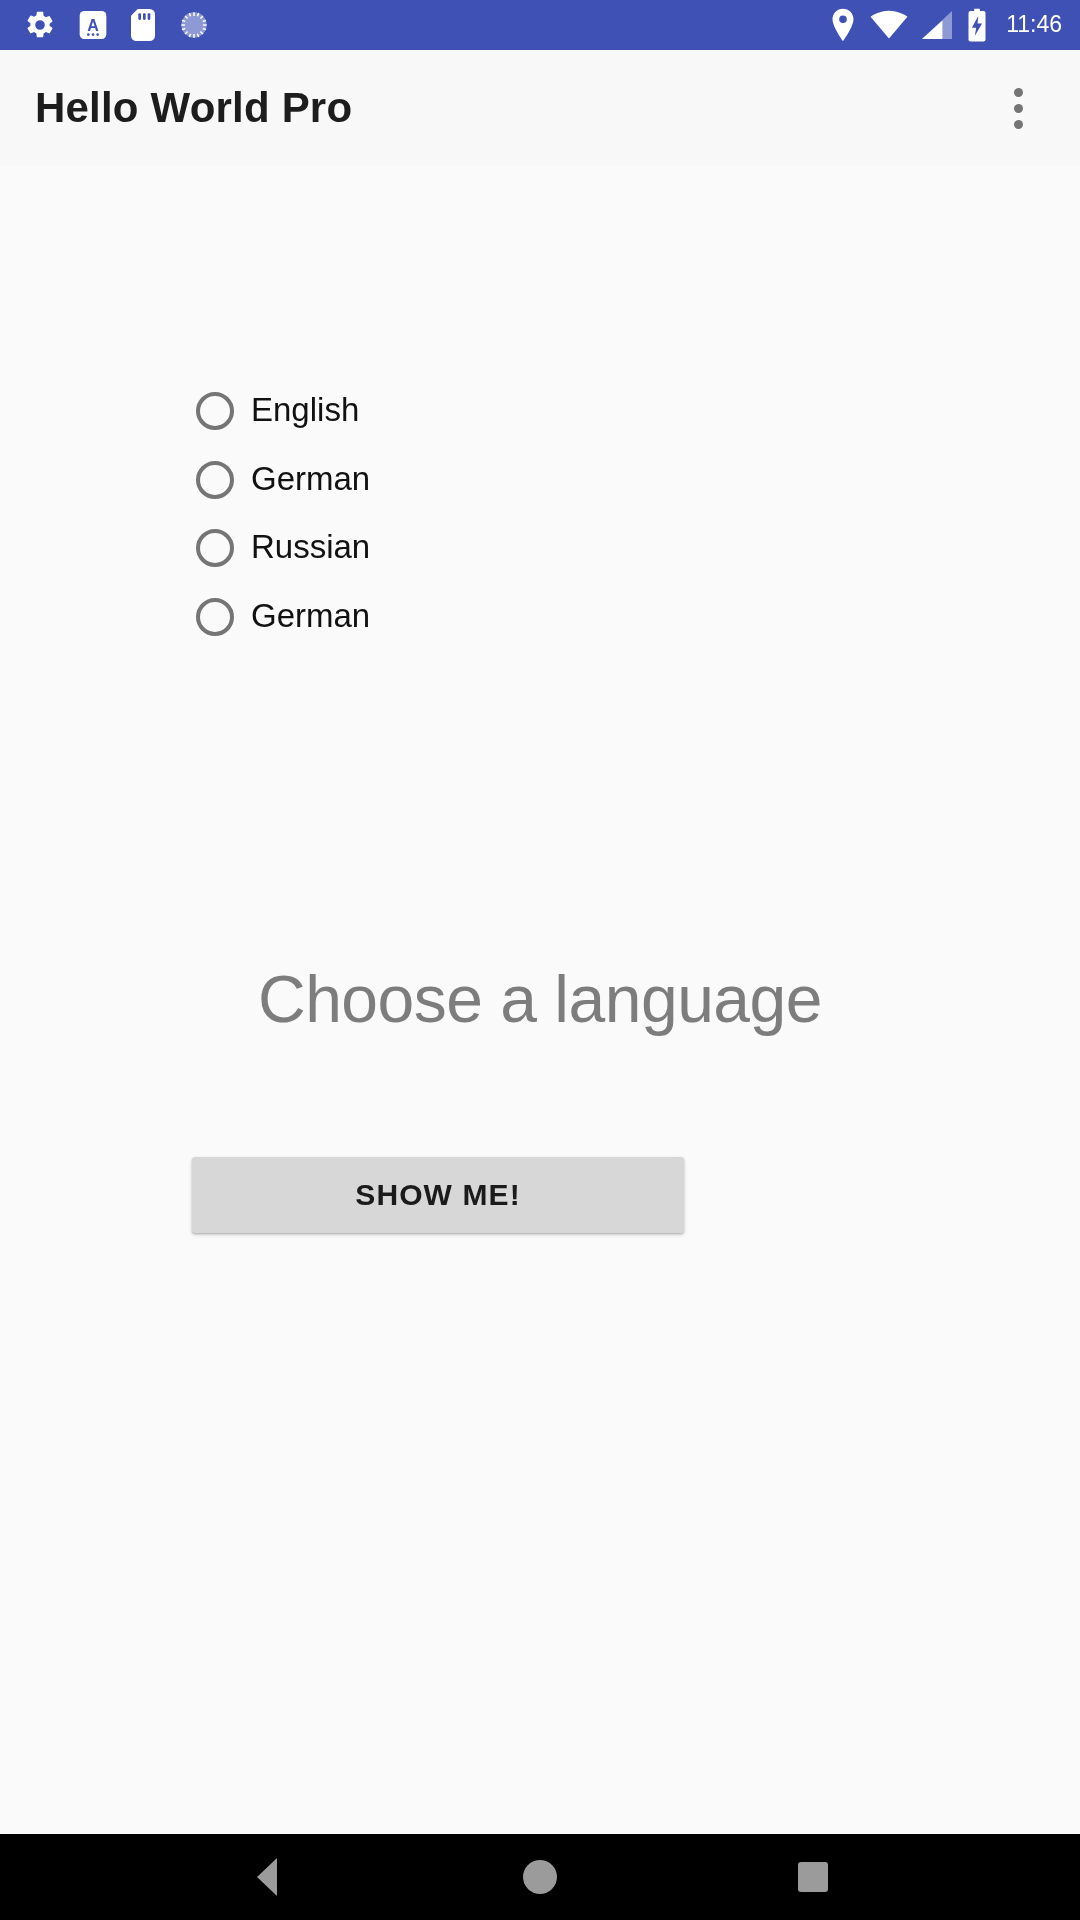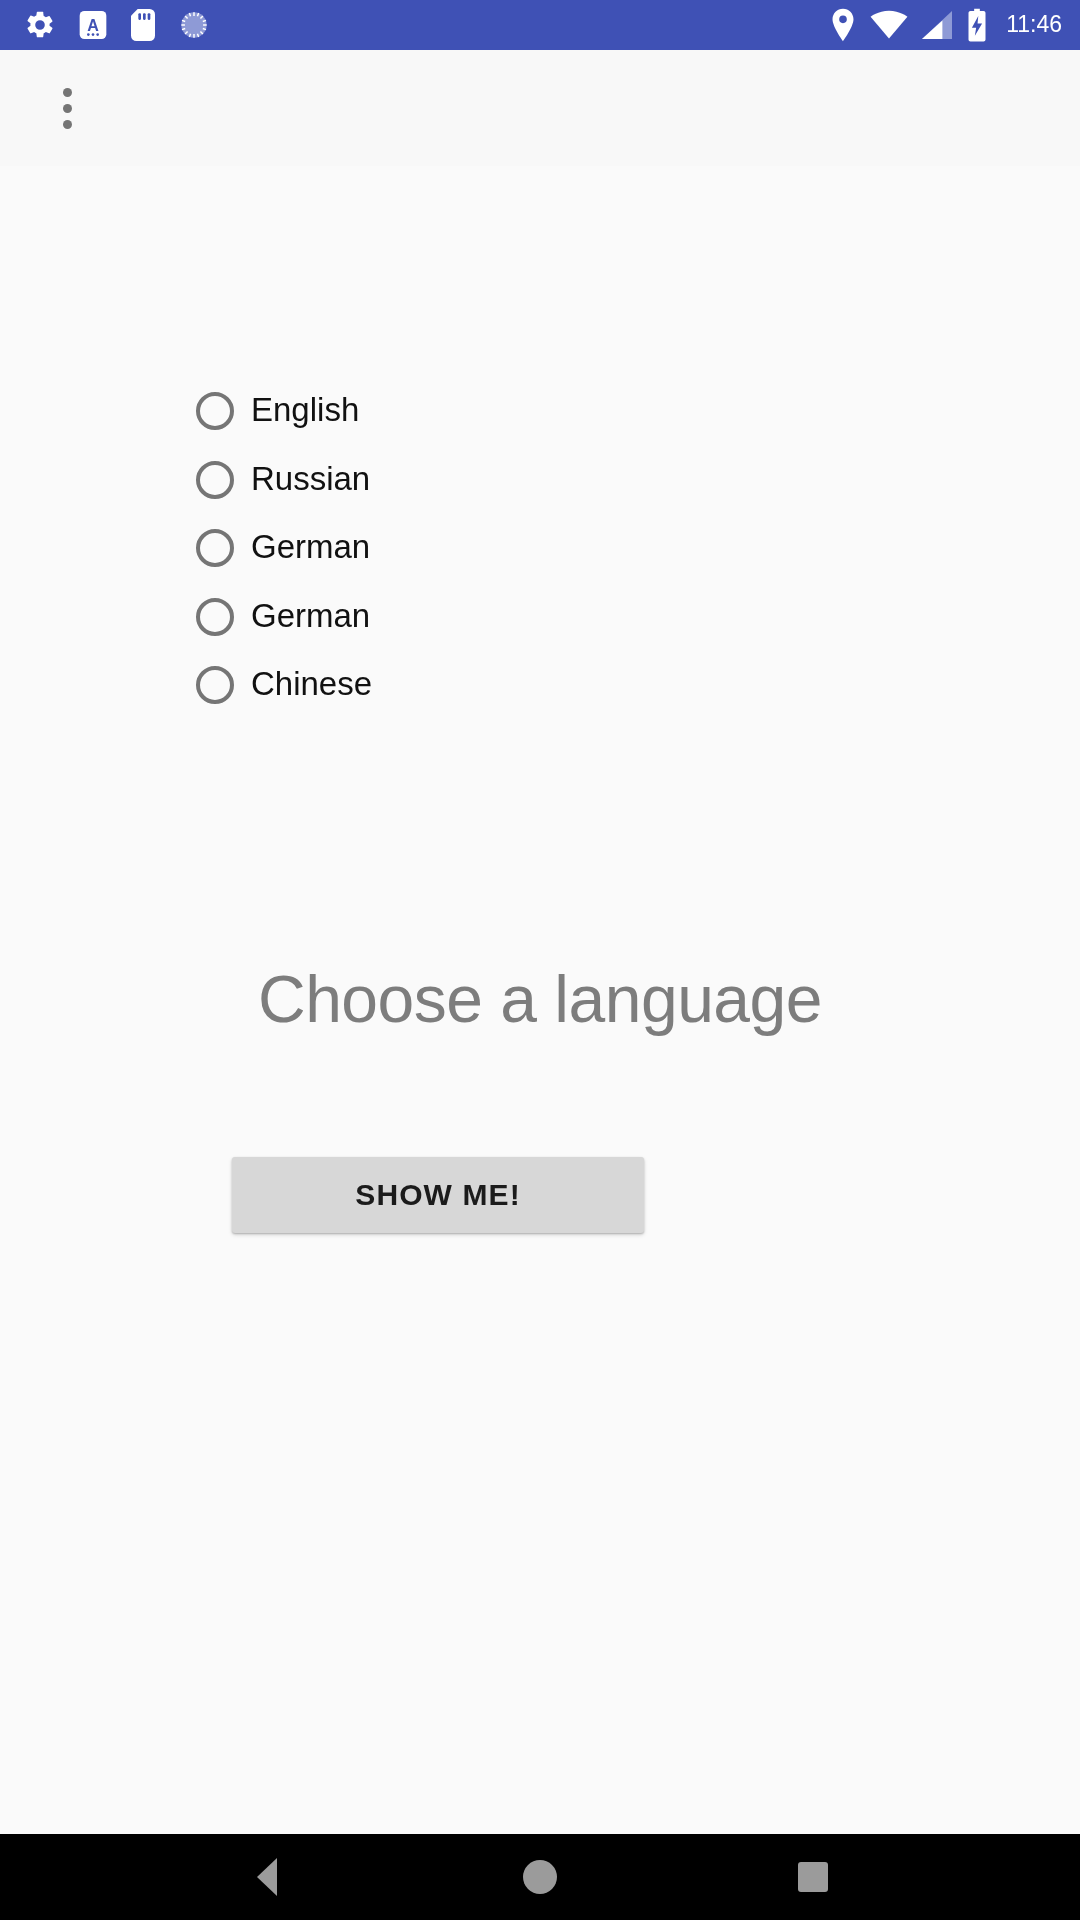--- a/index.html
+++ b/index.html
@@ -141,34 +141,33 @@
     color: #7d7d7d;
     font-family: "Liberation Sans Narrow", "Liberation Sans", sans-serif;
     letter-spacing: -0.5px;
     line-height: 1;
   }
 
   #show-button {
     position: absolute;
     left: 192px;
     top: 991px;
-    width: 412px;
+    width: 492px;
     height: 76px;
     background: #d7d7d7;
     border: none;
     border-radius: 3px;
     box-shadow: 0 1px 2px rgba(0,0,0,0.22), 0 2px 4px rgba(0,0,0,0.13);
     font-size: 30px;
     font-weight: bold;
     letter-spacing: 1.1px;
     color: #1b1b1b;
     font-family: "Liberation Sans", sans-serif;
     cursor: pointer;
     padding: 0;
-    margin-left: 40px;
   }
 
   
   #nav-bar {
     height: 86px;
     min-height: 86px;
     background: #000000;
     display: flex;
     align-items: center;
     justify-content: space-around;
@@ -277,55 +276,52 @@
         <svg width="22" height="34" viewBox="0 0 14 24">
           <path fill="#ffffff" d="M9 0.6H5v1.6H2.4C1.6 2.2 1 2.8 1 3.6v18.6c0 .8.6 1.4 1.4 1.4h9.2c.8 0 1.4-.6 1.4-1.4V3.6c0-.8-.6-1.4-1.4-1.4H9V0.6z"></path>
           <path fill="#3f51b5" d="M7.9 5.6L3.4 14h3l-.9 5.6L10.6 11H7.4l0.5-5.4z"></path>
         </svg>
       </span>
       <span id="status-clock">11:46</span>
     </div>
   </div>
 
   <div id="app-bar">
+    <div id="app-title">Hello World Pro</div>
     <div id="overflow-menu-button">
       <span class="dot"></span>
       <span class="dot"></span>
       <span class="dot"></span>
     </div>
   </div>
 
   <div id="content">
 
     <div id="radio-group">
 
       <div class="radio-row">
         <span class="radio-circle"></span>
         <span class="radio-label">English</span>
       </div>
 
       <div class="radio-row">
         <span class="radio-circle"></span>
+        <span class="radio-label">German</span>
+      </div>
+
+      <div class="radio-row">
+        <span class="radio-circle"></span>
         <span class="radio-label">Russian</span>
       </div>
 
       <div class="radio-row">
         <span class="radio-circle"></span>
         <span class="radio-label">German</span>
       </div>
 
-      <div class="radio-row">
-        <span class="radio-circle"></span>
-        <span class="radio-label">German</span>
-      </div>
-
-      <div class="radio-row">
-        <span class="radio-circle"></span>
-        <span class="radio-label">Chinese</span>
-      </div>
 
 
 
     </div>
 
     <div id="prompt-text">Choose a language</div>
 
     <button id="show-button">SHOW ME!</button>
 
   </div>

